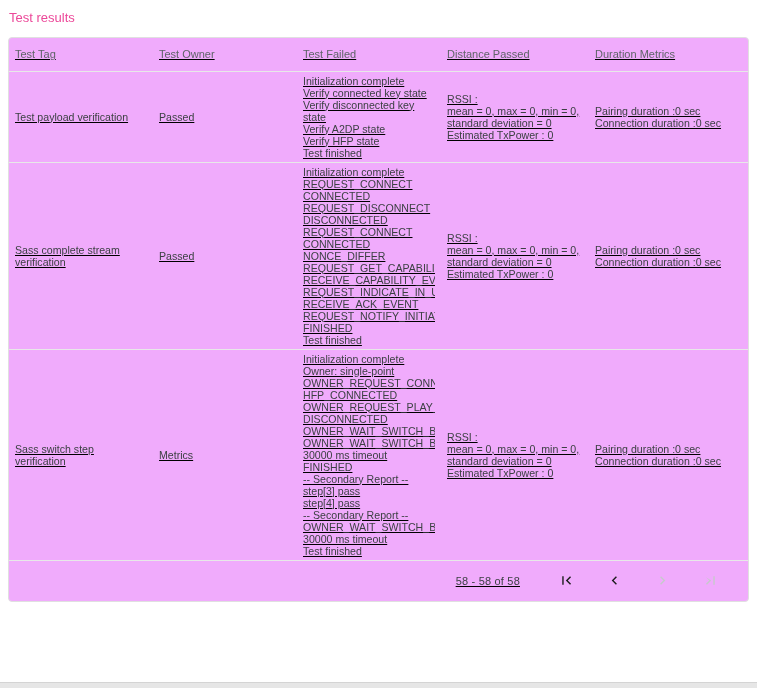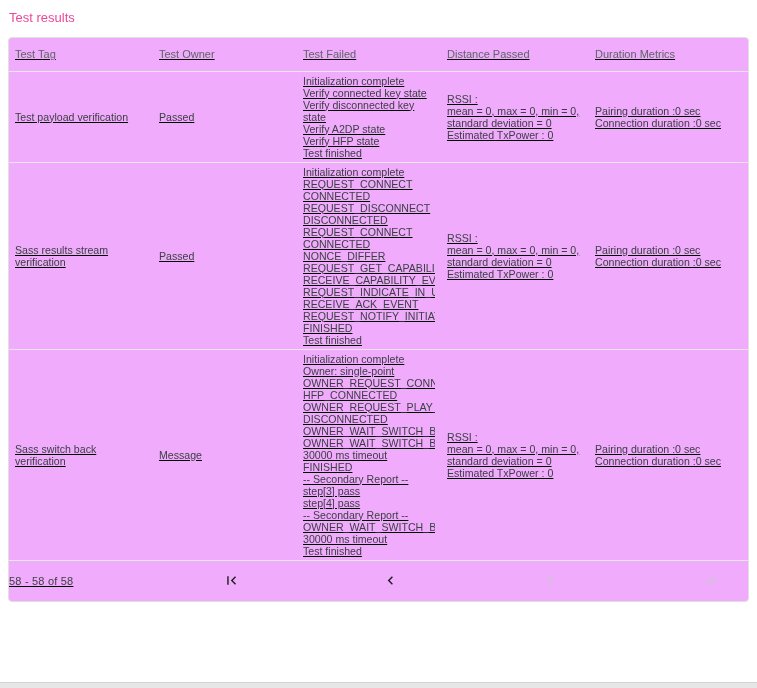--- a/index.html
+++ b/index.html
@@ -61,21 +61,21 @@
   }
   .cell-pre {
     white-space: pre;
     overflow: hidden;
   }
   td.col-distance { padding-right: 2px; }
   .paginator {
     height: 40px;
     display: flex;
     align-items: center;
-    justify-content: space-between;
+    justify-content: flex-end;
     padding-right: 14px;
     font-size: 11px;
     color: #3c4043;
   }
   .range-label { margin-right: 22px; letter-spacing: 0.2px; }
   .pg-btn {
     width: 48px; height: 36px;
     background: none; border: none;
     display: inline-flex;
     align-items: center;
@@ -137,21 +137,21 @@
 standard deviation = 0
 Estimated TxPower : 0</div>
             </td>
           <td>
               <div class="cell-pre">Pairing duration :0 sec
 Connection duration :0 sec</div>
             </td>
         </tr>
         <tr>
           <td>
-              <div class="cell-multiline">Sass results stream verification</div>
+              <div class="cell-multiline">Sass complete stream verification</div>
             </td>
           <td><span>Passed</span></td>
           <td>
               <div class="cell-multiline">Initialization complete
 REQUEST_CONNECT
 CONNECTED
 REQUEST_DISCONNECT
 DISCONNECTED
 REQUEST_CONNECT
 CONNECTED
@@ -170,23 +170,23 @@
 standard deviation = 0
 Estimated TxPower : 0</div>
             </td>
           <td>
               <div class="cell-pre">Pairing duration :0 sec
 Connection duration :0 sec</div>
             </td>
         </tr>
         <tr>
           <td>
-              <div class="cell-multiline">Sass switch back verification</div>
-            </td>
-          <td><span>Message</span></td>
+              <div class="cell-multiline">Sass switch step verification</div>
+            </td>
+          <td><span>Metrics</span></td>
           <td>
               <div class="cell-multiline">Initialization complete
 Owner: single-point
 OWNER_REQUEST_CONNECTED
 HFP_CONNECTED
 OWNER_REQUEST_PLAY_MEDIA
 DISCONNECTED
 OWNER_WAIT_SWITCH_BACK
 OWNER_WAIT_SWITCH_BACK
 30000 ms timeout

